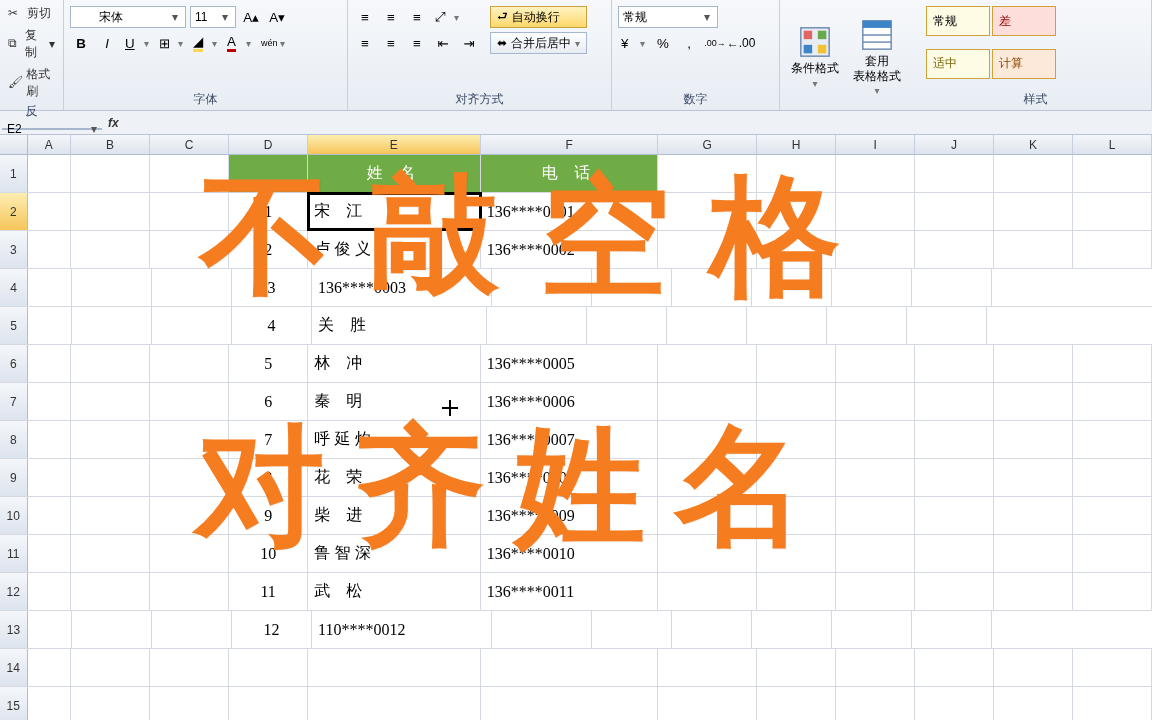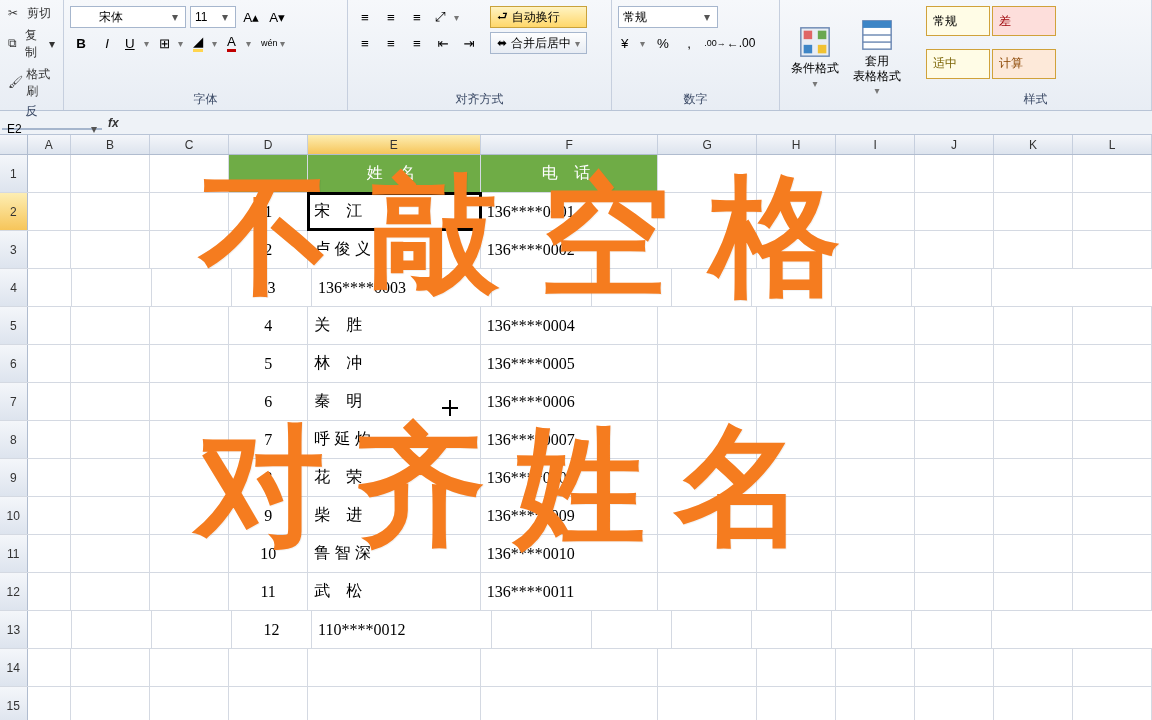--- a/index.html
+++ b/index.html
@@ -389,21 +389,20 @@
       </div>
       <div class="grid-row">
         <div class="row-h">5</div>
         <div class="cell hA"></div>
         <div class="cell cB"></div>
         <div class="cell cC"></div>
         <div class="cell cD num-cell">4</div>
         <div class="cell cE name-cell">
           <span>关　胜</span>
         </div>
-        <div class="cell cF">136****0004</div>
         <div class="cell cG"></div>
         <div class="cell cH"></div>
         <div class="cell cI"></div>
         <div class="cell cJ"></div>
         <div class="cell cK"></div>
         <div class="cell cL"></div>
       </div>
       <div class="grid-row">
         <div class="row-h">6</div>
         <div class="cell hA"></div>

